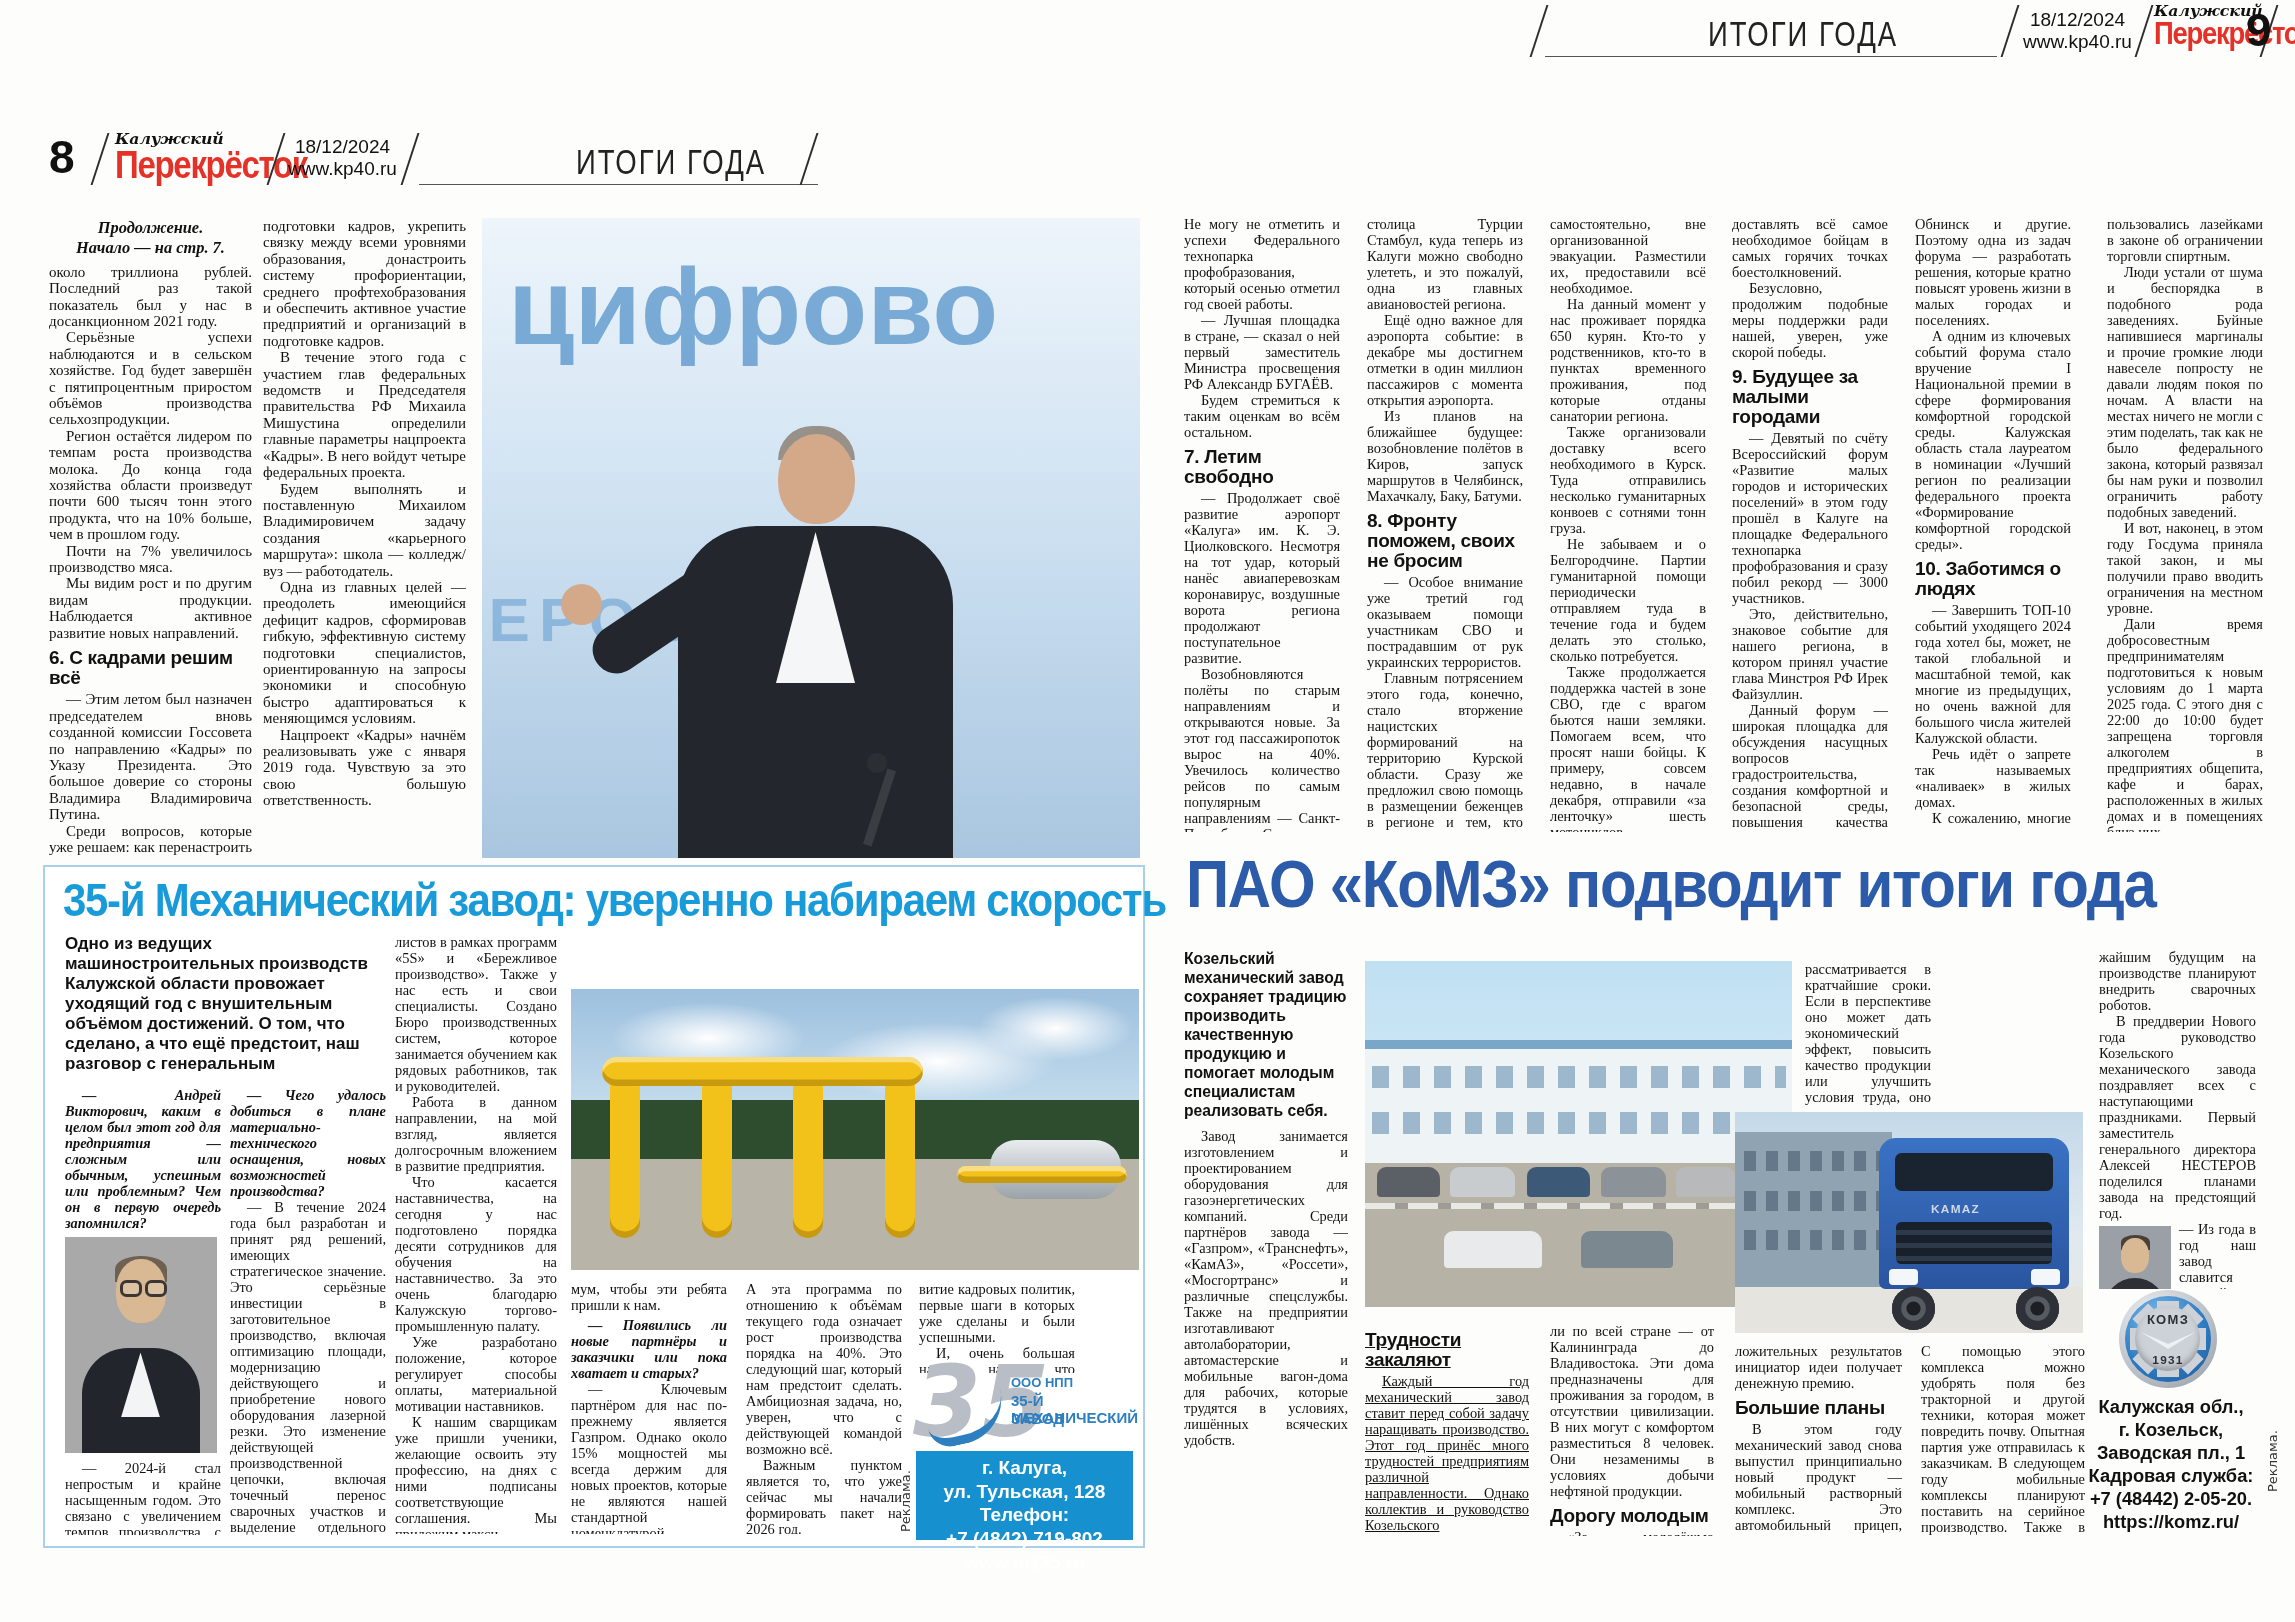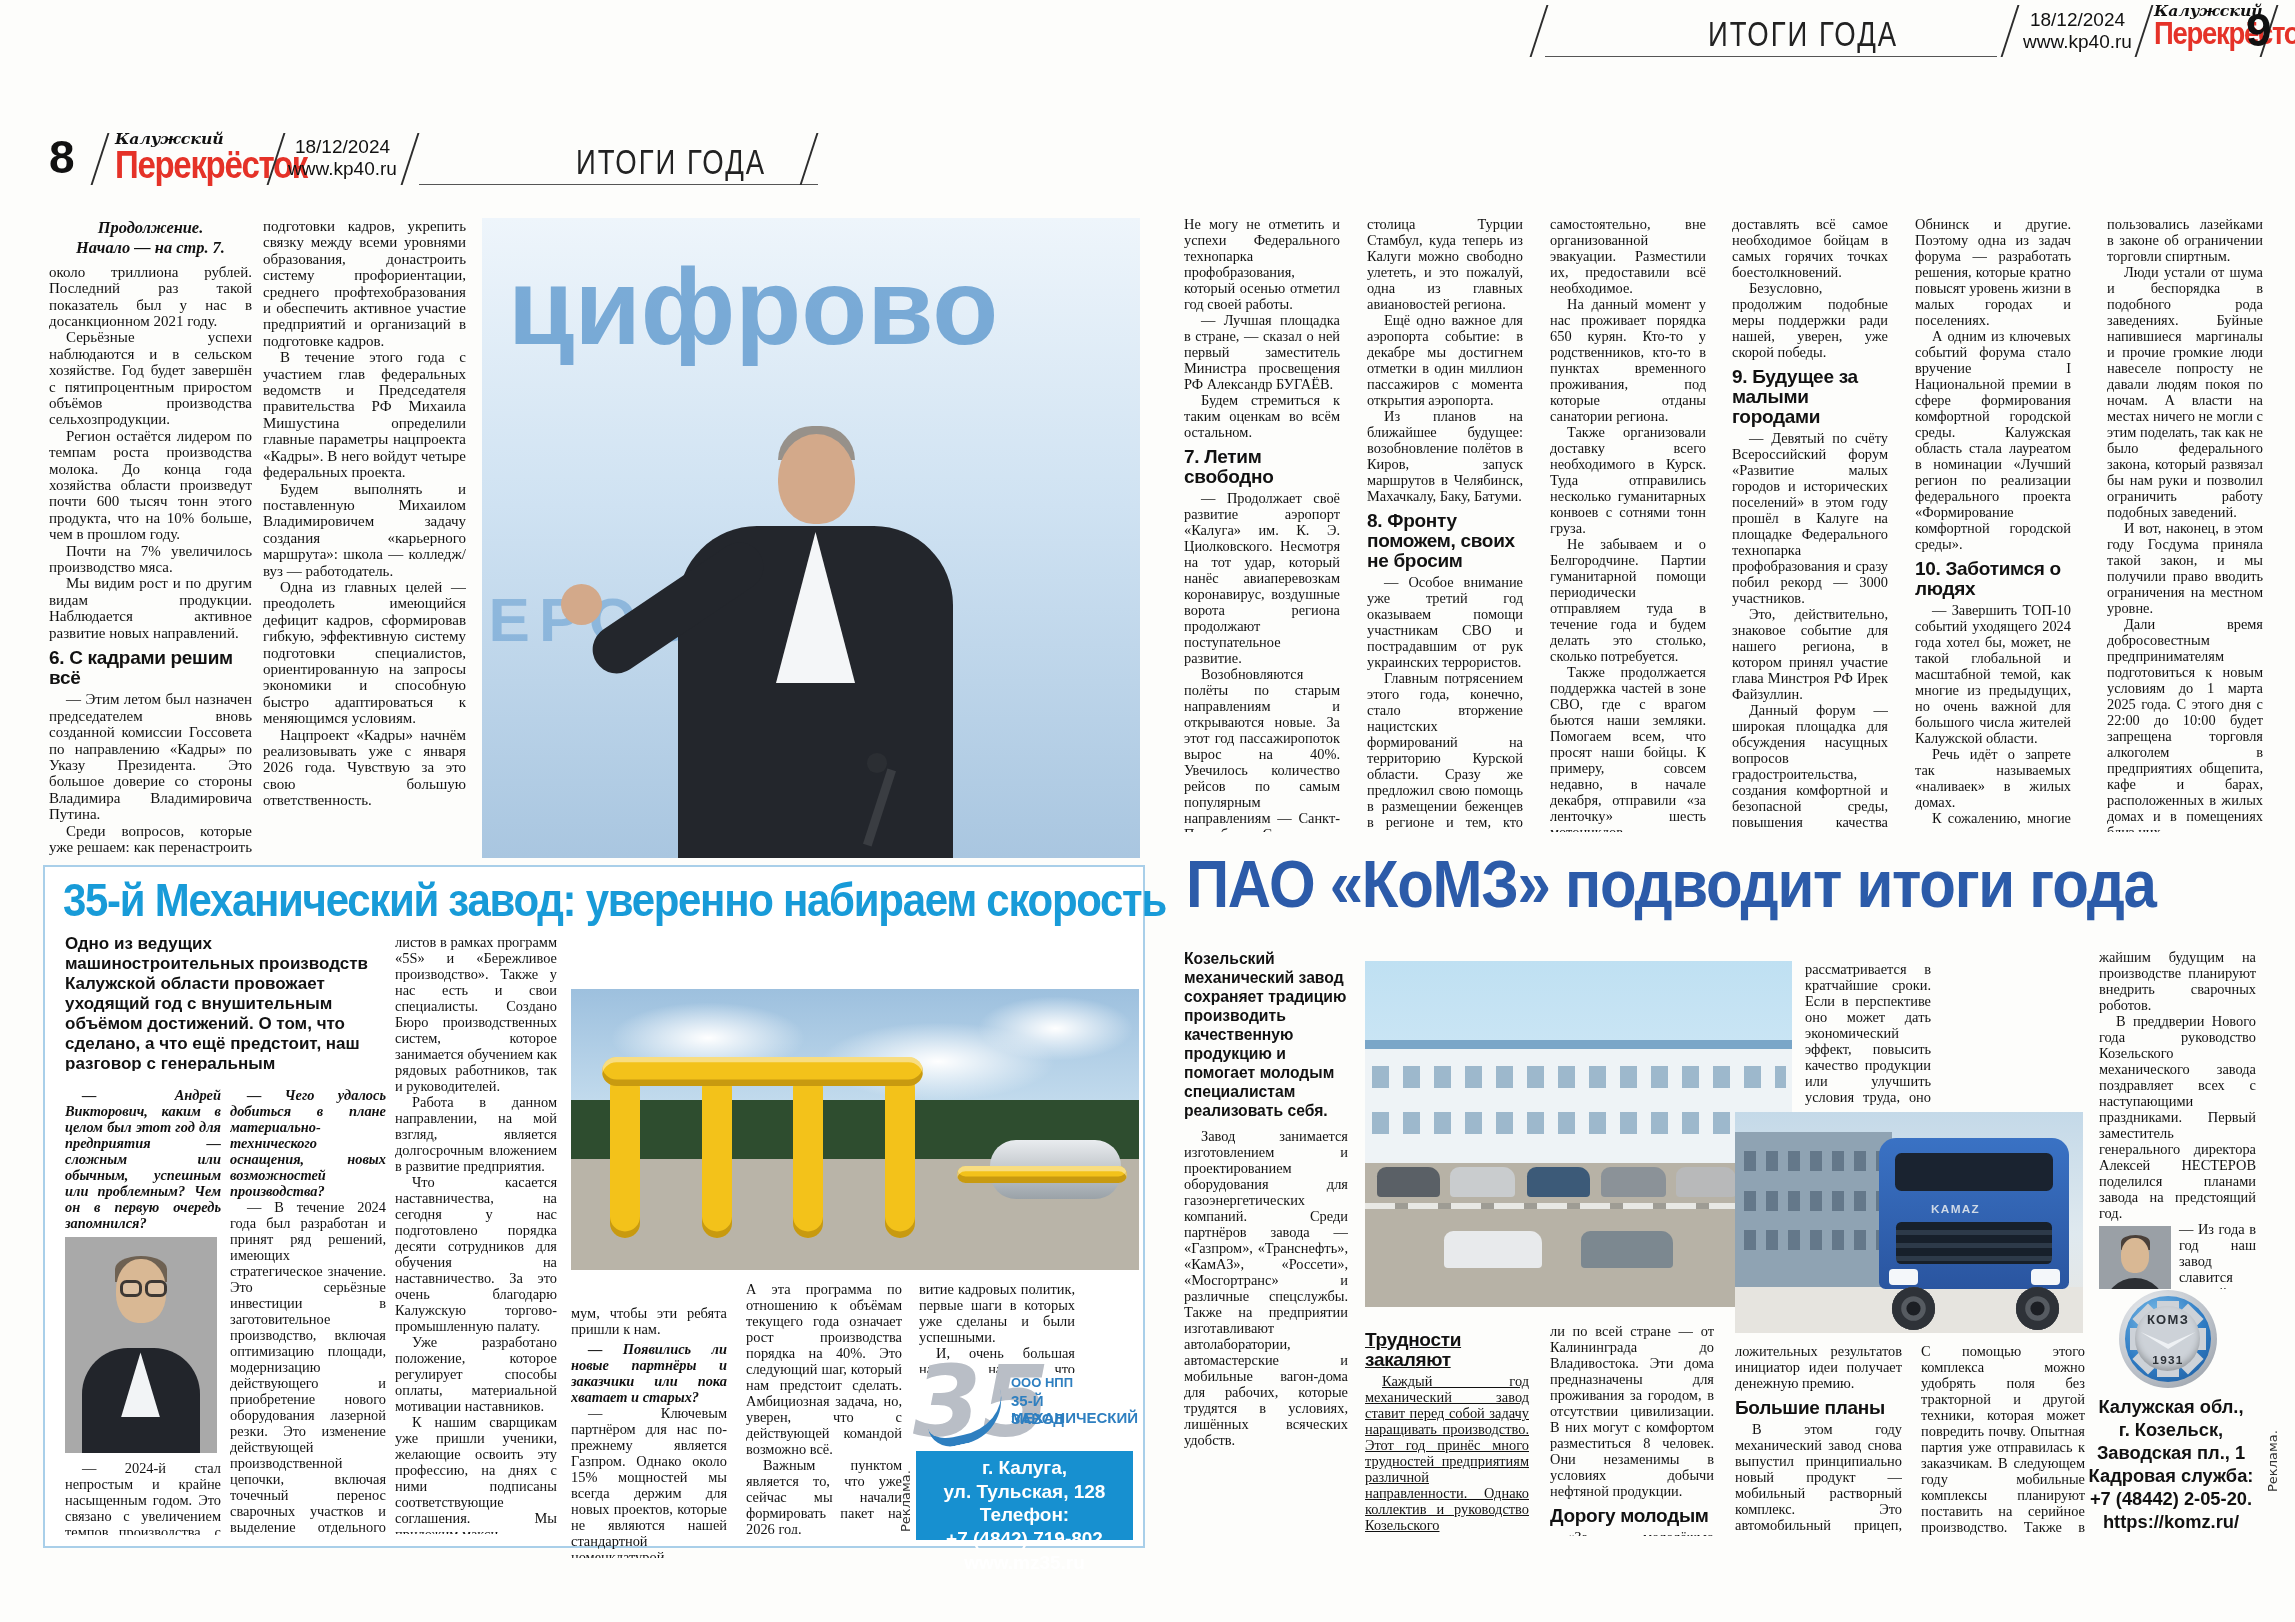--- a/index.html
+++ b/index.html
@@ -139,21 +139,21 @@
         <p class="subhead">6. С кадрами решим всё</p>
         <p class="para">— Этим летом был назначен председателем вновь созданной комиссии Госсовета по направлению «Кадры» по Указу Президента. Это большое доверие со стороны Владимира Владимировича Путина.</p>
         <p class="para">Среди вопросов, которые уже решаем: как перенастроить систему</p>
       </div>
   </div>
   <div class="abs col bigtxt" style="left:263px;top:218px;width:203px;height:640px;font-family:Liberation Serif, serif;">
       <p class="cont">подготовки кадров, укрепить связку между всеми уровнями образования, донастроить систему профориентации, среднего профтехобразования и обеспечить активное участие предприятий и организаций в подготовке кадров.</p>
       <p class="para">В течение этого года с участием глав федеральных ведомств и Председателя правительства РФ Михаила Мишустина определили главные параметры нацпроекта «Кадры». В него войдут четыре федеральных проекта.</p>
       <p class="para">Будем выполнять и поставленную Михаилом Владимировичем задачу создания «карьерного маршрута»: школа — колледж/вуз — работодатель.</p>
       <p class="para">Одна из главных целей — преодолеть имеющийся дефицит кадров, сформировав гибкую, эффективную систему подготовки специалистов, ориентированную на запросы экономики и способную быстро адаптироваться к меняющимся условиям.</p>
-      <p class="para">Нацпроект «Кадры» начнём реализовывать уже с января 2026 года. Чувствую за это свою большую ответственность.</p>
+      <p class="para">Нацпроект «Кадры» начнём реализовывать уже с января 2019 года. Чувствую за это свою большую ответственность.</p>
     </div>
 
   <div class="photo podium" style="left:482px;top:218px;width:658px;height:640px;">
     <div class="bigword" style="left:26px;top:26px;font-size:108px;opacity:.7;">цифрово</div>
     <div class="bigword" style="left:6.5px;top:366px;font-size:62px;opacity:.45;letter-spacing:9.2px;">ЕРОССИЙ</div>
     <div class="bigword" style="left:281px;top:458px;font-size:42px;opacity:.35;letter-spacing:6.5px;">АКЦИ</div>
     <div class="speaker-body" style="left:196px;top:308px;"></div>
     <div class="speaker-shirt" style="left:294px;top:314px;"></div>
     <div class="speaker-arm" style="left:98px;top:366px;"></div>
     <div class="speaker-hand" style="left:79px;top:366px;"></div>
@@ -203,21 +203,21 @@
     <div class="ground" style="height:111px;"></div>
     <div class="pipe" style="left:39px;top:79px;width:30px;height:170px;"></div>
     <div class="pipe" style="left:131px;top:79px;width:30px;height:170px;"></div>
     <div class="pipe" style="left:222px;top:79px;width:30px;height:170px;"></div>
     <div class="pipe" style="left:314px;top:79px;width:30px;height:170px;"></div>
     <div class="pipe" style="left:31px;top:68px;width:321px;height:29px;"></div>
     <div class="tank" style="left:419px;top:151px;width:131px;height:59px;"></div>
     <div class="pipe" style="left:386px;top:177px;width:170px;height:17px;"></div>
   </div>
 
-  <div class="abs col stdtxt" style="left:571px;top:1281px;width:156px;height:253px;margin-top:24px;">
+  <div class="abs col stdtxt" style="left:571px;top:1281px;width:156px;height:253px;">
       <p class="cont">мум, чтобы эти ребята пришли к нам.</p>
       <p class="question">— Появились ли новые партнёры и заказчики или пока хватает и старых?</p>
       <p class="para">— Ключевым партнёром для нас по-прежнему является Газпром. Однако около 15% мощностей мы всегда держим для новых проектов, которые не являются нашей стандартной номенклатурой.</p>
     </div>
   <div class="abs col stdtxt" style="left:746px;top:1281px;width:156px;height:253px;">
       <p class="cont">А эта программа по отношению к объёмам текущего года означает рост производства порядка на 40%. Это следующий шаг, который нам предстоит сделать. Амбициозная задача, но, уверен, что с действующей командой возможно всё.</p>
       <p class="para">Важным пунктом является то, что уже сейчас мы начали формировать пакет на 2026 год.</p>
     </div>
   <div class="abs col stdtxt" style="left:919px;top:1281px;width:156px;height:92px;">
       <p class="cont">витие кадровых политик, первые шаги в которых уже сделаны и были успешными.</p>

